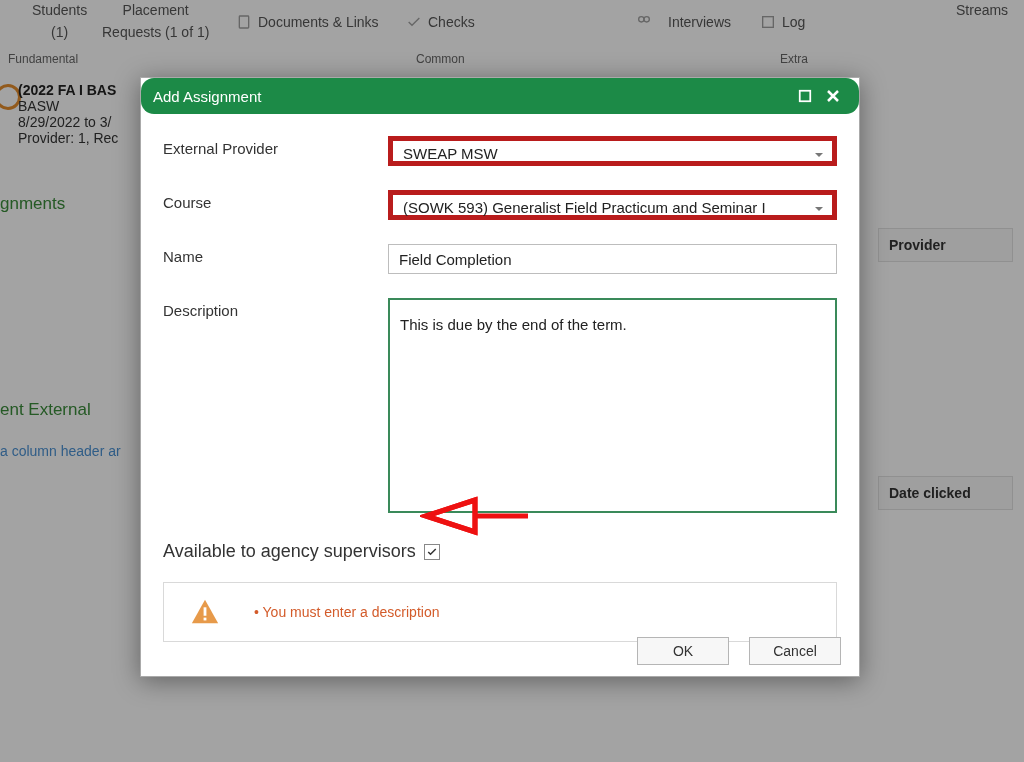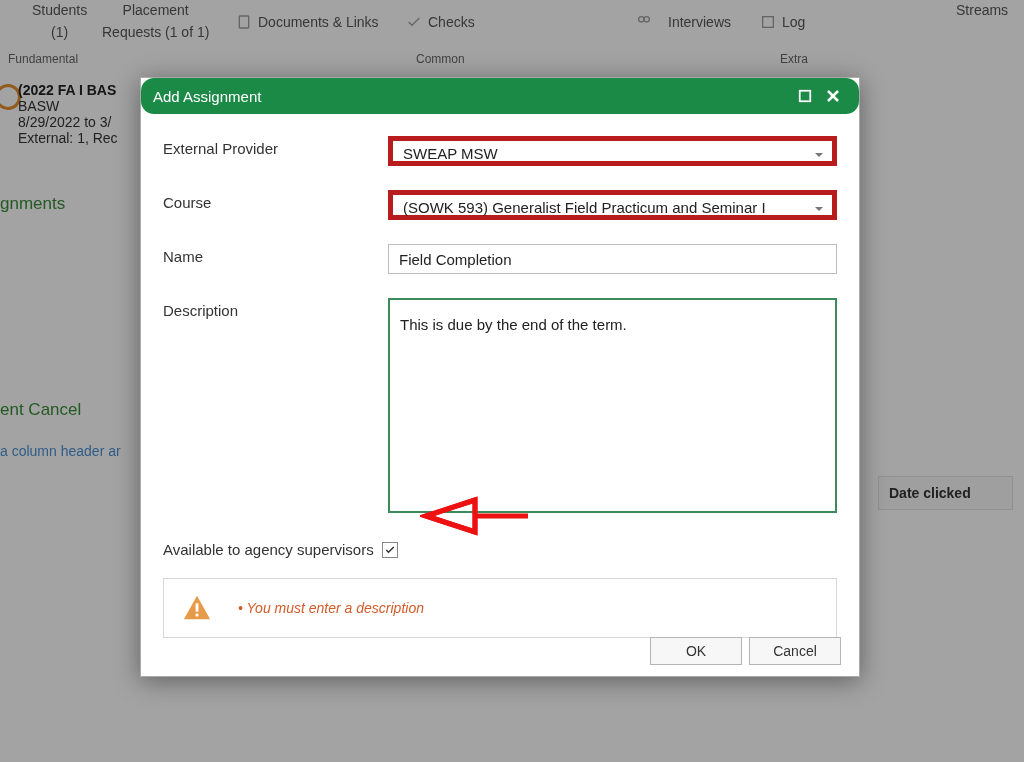--- a/index.html
+++ b/index.html
@@ -32,29 +32,29 @@
   .modal-body { position:absolute; top:36px; left:0; right:0; bottom:50px; padding:22px 22px 0 22px; }
   .form-row { display:flex; align-items:flex-start; margin-bottom:24px; }
   .form-row .label { width:225px; font-size:15px; color:#333; padding-top:4px; }
   .form-row .control { flex:1; }
 
   .select { width:100%; height:30px; border:5px solid #b91c1c; background:#fff; position:relative; padding:4px 24px 4px 10px; font-size:15px; color:#222; cursor:pointer; }
   .select::after { content:""; position:absolute; right:9px; top:12px; border:4px solid transparent; border-top-color:#777; }
   .textinput { width:100%; height:30px; border:1px solid #bdbdbd; padding:1px 10px; font-size:15px; color:#222; }
   .textarea { width:100%; height:215px; border:2px solid #3a8a5a; padding:16px 10px; font-size:15px; color:#222; resize:none; }
 
-  .checkbox-row { display:flex; align-items:center; font-size:15px; color:#333; margin-top:8px; }
+  .checkbox-row { display:flex; align-items:center; font-size:18px; color:#333; margin-top:8px; }
   .checkbox { width:16px; height:16px; border:1px solid #888; margin-left:8px; display:flex; align-items:center; justify-content:center; cursor:pointer; }
   .checkbox svg { width:12px; height:12px; }
 
-  .warning-box { margin-top:20px; border:1px solid #d9d9d9; padding:14px 18px; display:flex; align-items:center; gap:26px;font-style:italic; }
+  .warning-box { margin-top:20px; border:1px solid #d9d9d9; padding:14px 26px; display:flex; align-items:center; gap:34px; }
   .warning-box .tri { width:30px; height:30px; }
   .warning-box .msg { font-size:14px; color:#d35b2a; }
 
-  .modal-footer { position:absolute; left:0; right:0; bottom:0; height:50px; display:flex; align-items:center; justify-content:flex-end; gap:7px; padding:0 18px; }
+  .modal-footer { position:absolute; left:0; right:0; bottom:0; height:50px; display:flex; align-items:center; justify-content:flex-end; gap:20px; padding:0 18px; }
   .btn { width:92px; height:28px; border:1px solid #b5b5b5; background:#f7f7f7; font-size:14px; color:#333; cursor:pointer; display:flex; align-items:center; justify-content:center; }
 
   
   .arrow { position:absolute; left:420px; top:488px; width:110px; height:56px; pointer-events:none; }
 </style>
 </head>
 <body>
 
 <div class="bg">
   <div class="ribbon">
@@ -97,27 +97,28 @@
     <div class="group-label" style="left:8px;">Fundamental</div>
     <div class="group-label" style="left:416px;">Common</div>
     <div class="group-label" style="left:780px;">Extra</div>
   </div>
 
   <div class="orange-circle"></div>
   <div class="side-info">
     <div class="title">(2022 FA I BAS</div>
     <div>BASW</div>
     <div>8/29/2022 to 3/</div>
-    <div>External: 1, Rec</div>
+    <div>Provider: 1, Rec</div>
   </div>
 
   <div class="section-heading" style="top:194px;">gnments</div>
-  <div class="section-heading" style="top:400px;">ent Cancel</div>
+  <div class="section-heading" style="top:400px;">ent External</div>
   <div class="grouping-hint">a column header ar</div>
 
+  <div class="col-header" style="left:878px; top:228px;">Provider</div>
   <div class="col-header" style="left:878px; top:476px;">Date clicked</div>
 </div>
 
 <div class="bg-overlay"></div>
 
 <div class="modal">
   <div class="titlebar">
     <span>Add Assignment</span>
     <span class="spacer"></span>
     <span class="win-btn">

